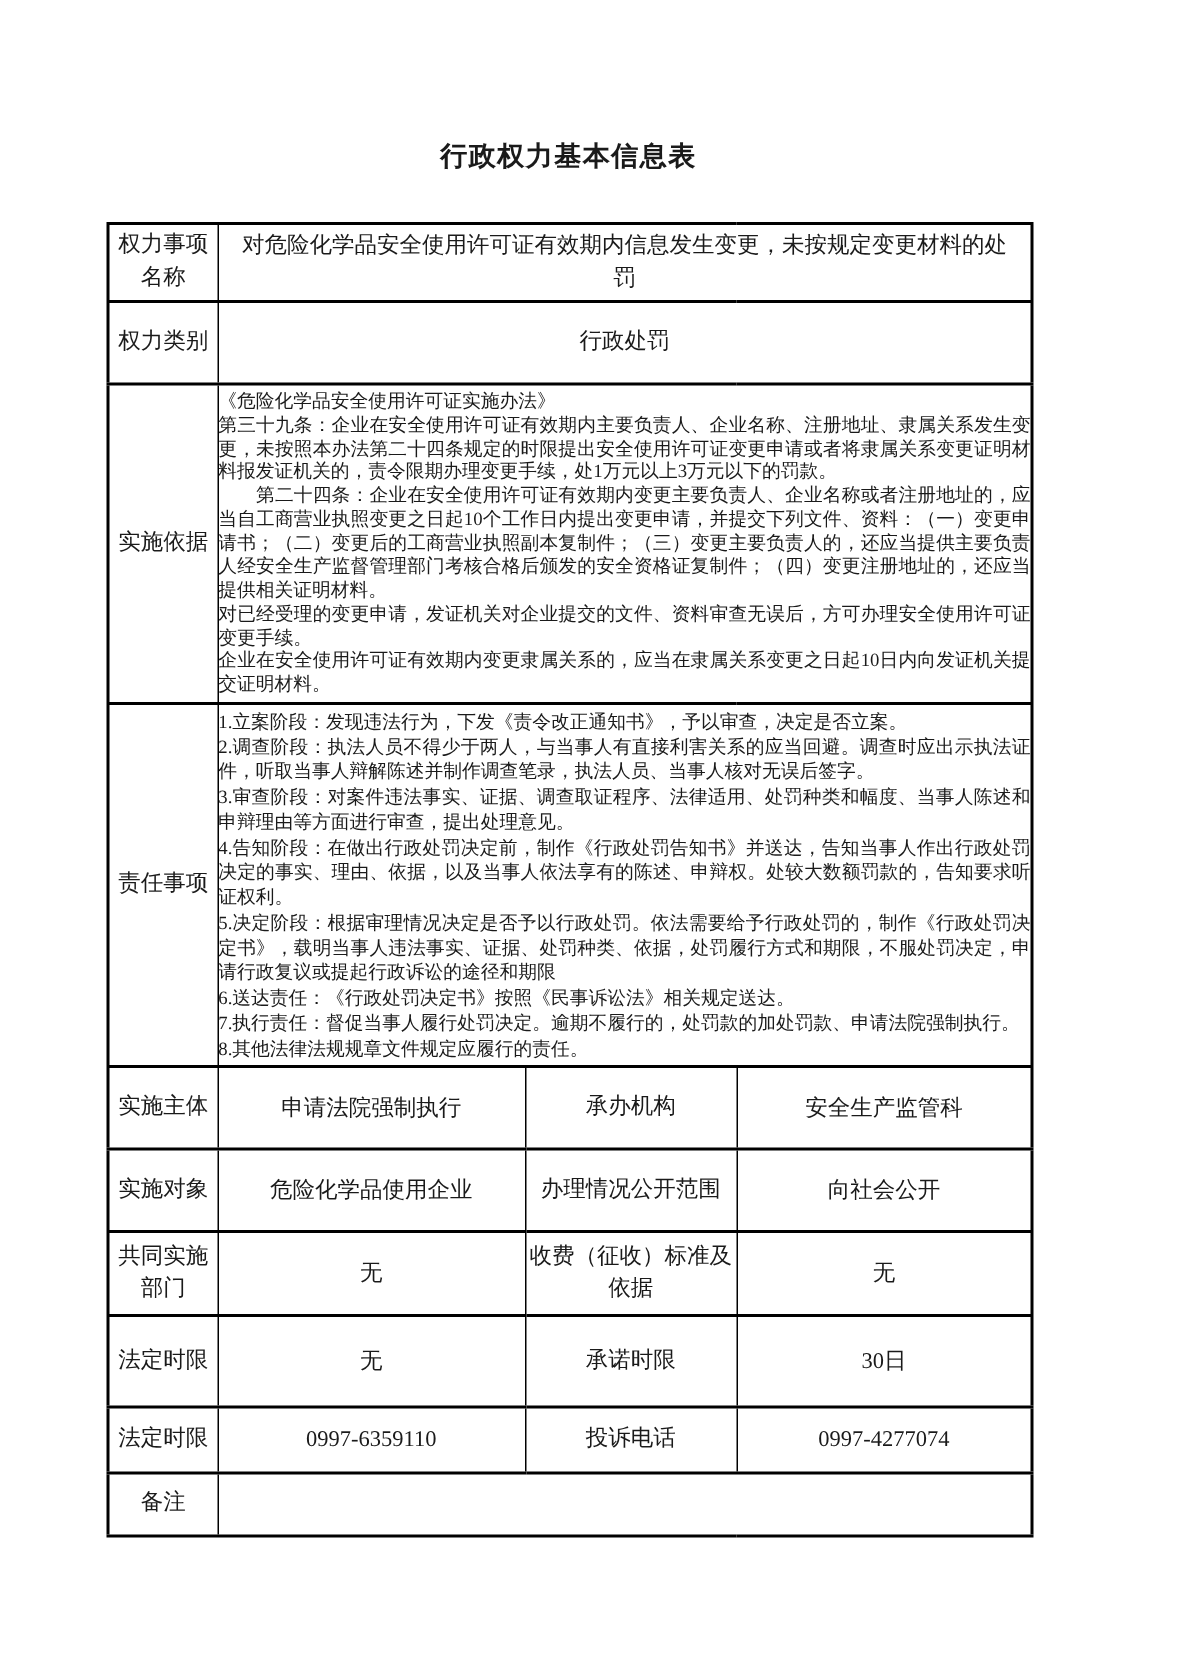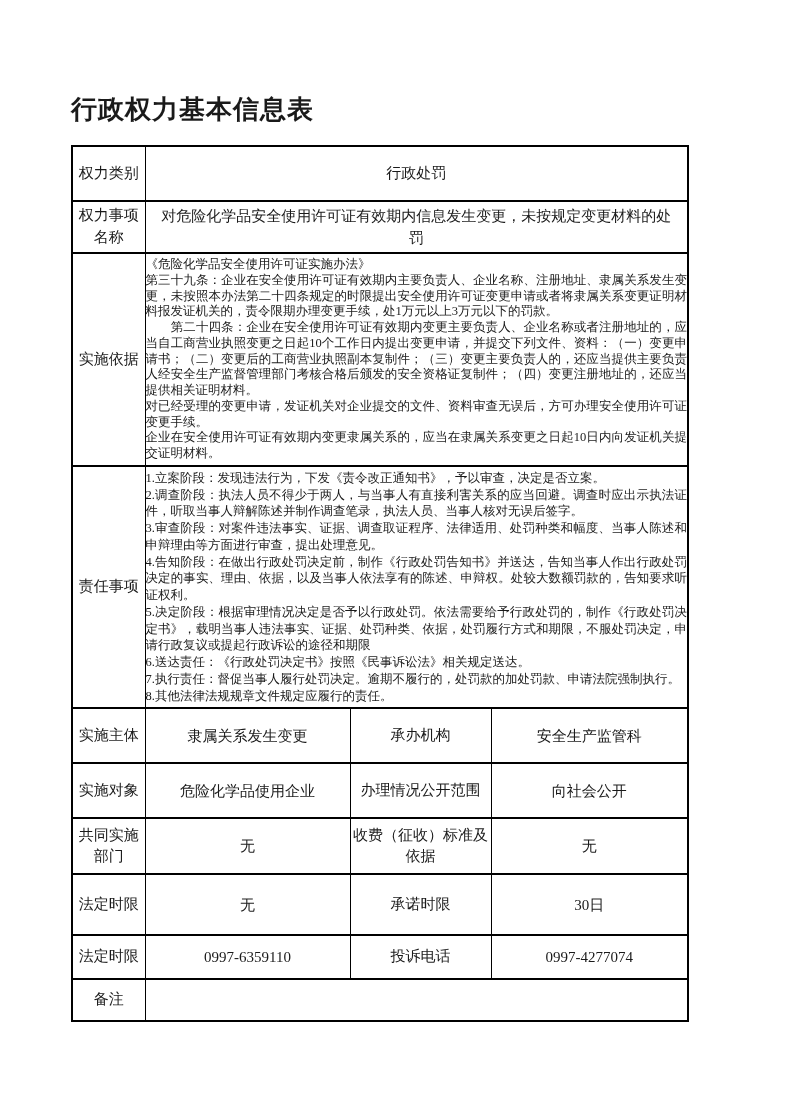--- a/index.html
+++ b/index.html
@@ -16,24 +16,25 @@
     width: 794px;
     height: 1108px;
     padding: 76px 107px 0 71px;
   }
   .attachment {
     font-size: 17px;
     text-align: left;
     letter-spacing: 1px;
   }
   .doc-title {
-    font-size: 26px;
+    font-size: 18px;
     font-weight: bold;
+    text-align: center;
     margin-top: 16px;
-    margin-bottom: 18px;
+    margin-bottom: 32px;
     letter-spacing: 1px;
   }
   table.info-table {
     border-collapse: collapse;
     table-layout: fixed;
     width: 616px;
     border: 2px solid #000;
   }
   .info-table td {
     border-left: 1px solid #000;
@@ -78,28 +79,28 @@
 
   <table class="info-table">
     <colgroup>
       <col style="width:73px">
       <col style="width:205px">
       <col style="width:141px">
       <col style="width:197px">
     </colgroup>
 
     <tbody>
-        <tr style="height:55px">
+        <tr style="height:52px">
+      <td class="label-cell">权力事项名称</td>
+      <td class="value-cell" colspan="3">对危险化学品安全使用许可证有效期内信息发生变更，未按规定变更材料的处罚</td>
+    </tr>
+
+    <tr style="height:55px">
       <td class="label-cell">权力类别</td>
       <td class="value-cell" colspan="3">行政处罚</td>
-    </tr>
-
-    <tr style="height:52px">
-      <td class="label-cell">权力事项名称</td>
-      <td class="value-cell" colspan="3">对危险化学品安全使用许可证有效期内信息发生变更，未按规定变更材料的处罚</td>
     </tr>
 
     <tr style="height:205px">
       <td class="label-cell">实施依据</td>
       <td class="dense-cell dense-basis" colspan="3">《危险化学品安全使用许可证实施办法》
 第三十九条：企业在安全使用许可证有效期内主要负责人、企业名称、注册地址、隶属关系发生变更，未按照本办法第二十四条规定的时限提出安全使用许可证变更申请或者将隶属关系变更证明材料报发证机关的，责令限期办理变更手续，处1万元以上3万元以下的罚款。
 　　第二十四条：企业在安全使用许可证有效期内变更主要负责人、企业名称或者注册地址的，应当自工商营业执照变更之日起10个工作日内提出变更申请，并提交下列文件、资料：（一）变更申请书；（二）变更后的工商营业执照副本复制件；（三）变更主要负责人的，还应当提供主要负责人经安全生产监督管理部门考核合格后颁发的安全资格证复制件；（四）变更注册地址的，还应当提供相关证明材料。
 对已经受理的变更申请，发证机关对企业提交的文件、资料审查无误后，方可办理安全使用许可证变更手续。
 企业在安全使用许可证有效期内变更隶属关系的，应当在隶属关系变更之日起10日内向发证机关提交证明材料。</td>
     </tr>
@@ -111,21 +112,21 @@
 3.审查阶段：对案件违法事实、证据、调查取证程序、法律适用、处罚种类和幅度、当事人陈述和申辩理由等方面进行审查，提出处理意见。
 4.告知阶段：在做出行政处罚决定前，制作《行政处罚告知书》并送达，告知当事人作出行政处罚决定的事实、理由、依据，以及当事人依法享有的陈述、申辩权。处较大数额罚款的，告知要求听证权利。
 5.决定阶段：根据审理情况决定是否予以行政处罚。依法需要给予行政处罚的，制作《行政处罚决定书》，载明当事人违法事实、证据、处罚种类、依据，处罚履行方式和期限，不服处罚决定，申请行政复议或提起行政诉讼的途径和期限
 6.送达责任：《行政处罚决定书》按照《民事诉讼法》相关规定送达。
 7.执行责任：督促当事人履行处罚决定。逾期不履行的，处罚款的加处罚款、申请法院强制执行。
 8.其他法律法规规章文件规定应履行的责任。</td>
     </tr>
 
     <tr style="height:55px">
       <td class="label-cell">实施主体</td>
-      <td class="value-cell">隶属关系发生变更</td>
+      <td class="value-cell">申请法院强制执行</td>
       <td class="label-cell mid">承办机构</td>
       <td class="value-cell">安全生产监管科</td>
     </tr>
 
     <tr style="height:55px">
       <td class="label-cell">实施对象</td>
       <td class="value-cell">危险化学品使用企业</td>
       <td class="label-cell mid">办理情况公开范围</td>
       <td class="value-cell">向社会公开</td>
     </tr>

